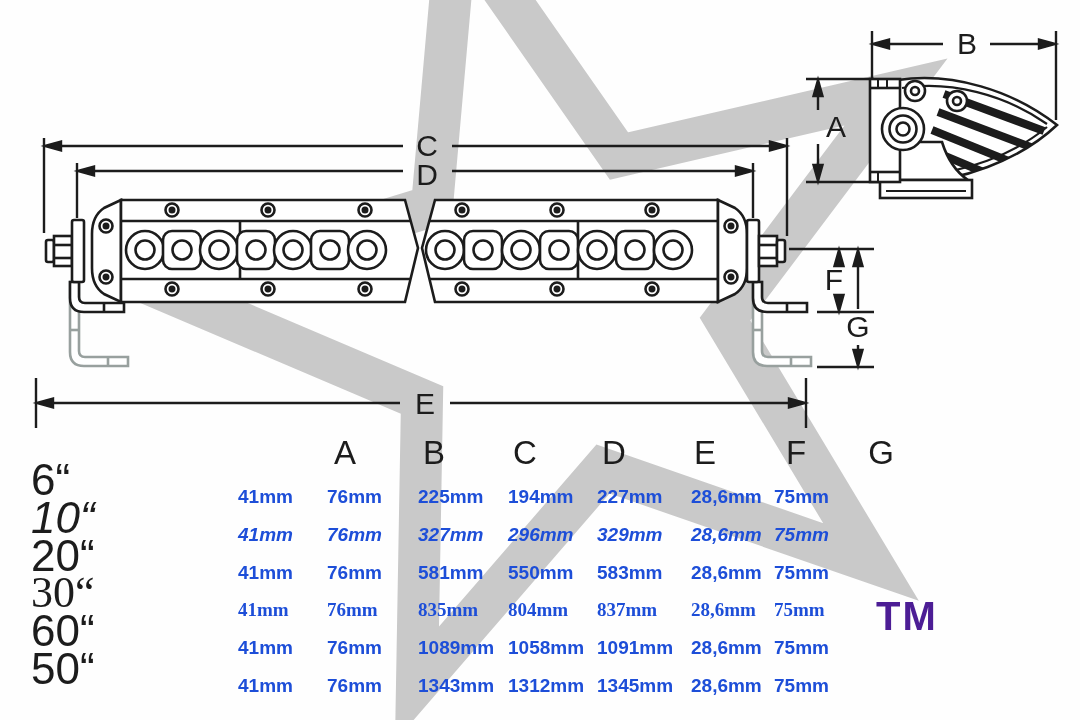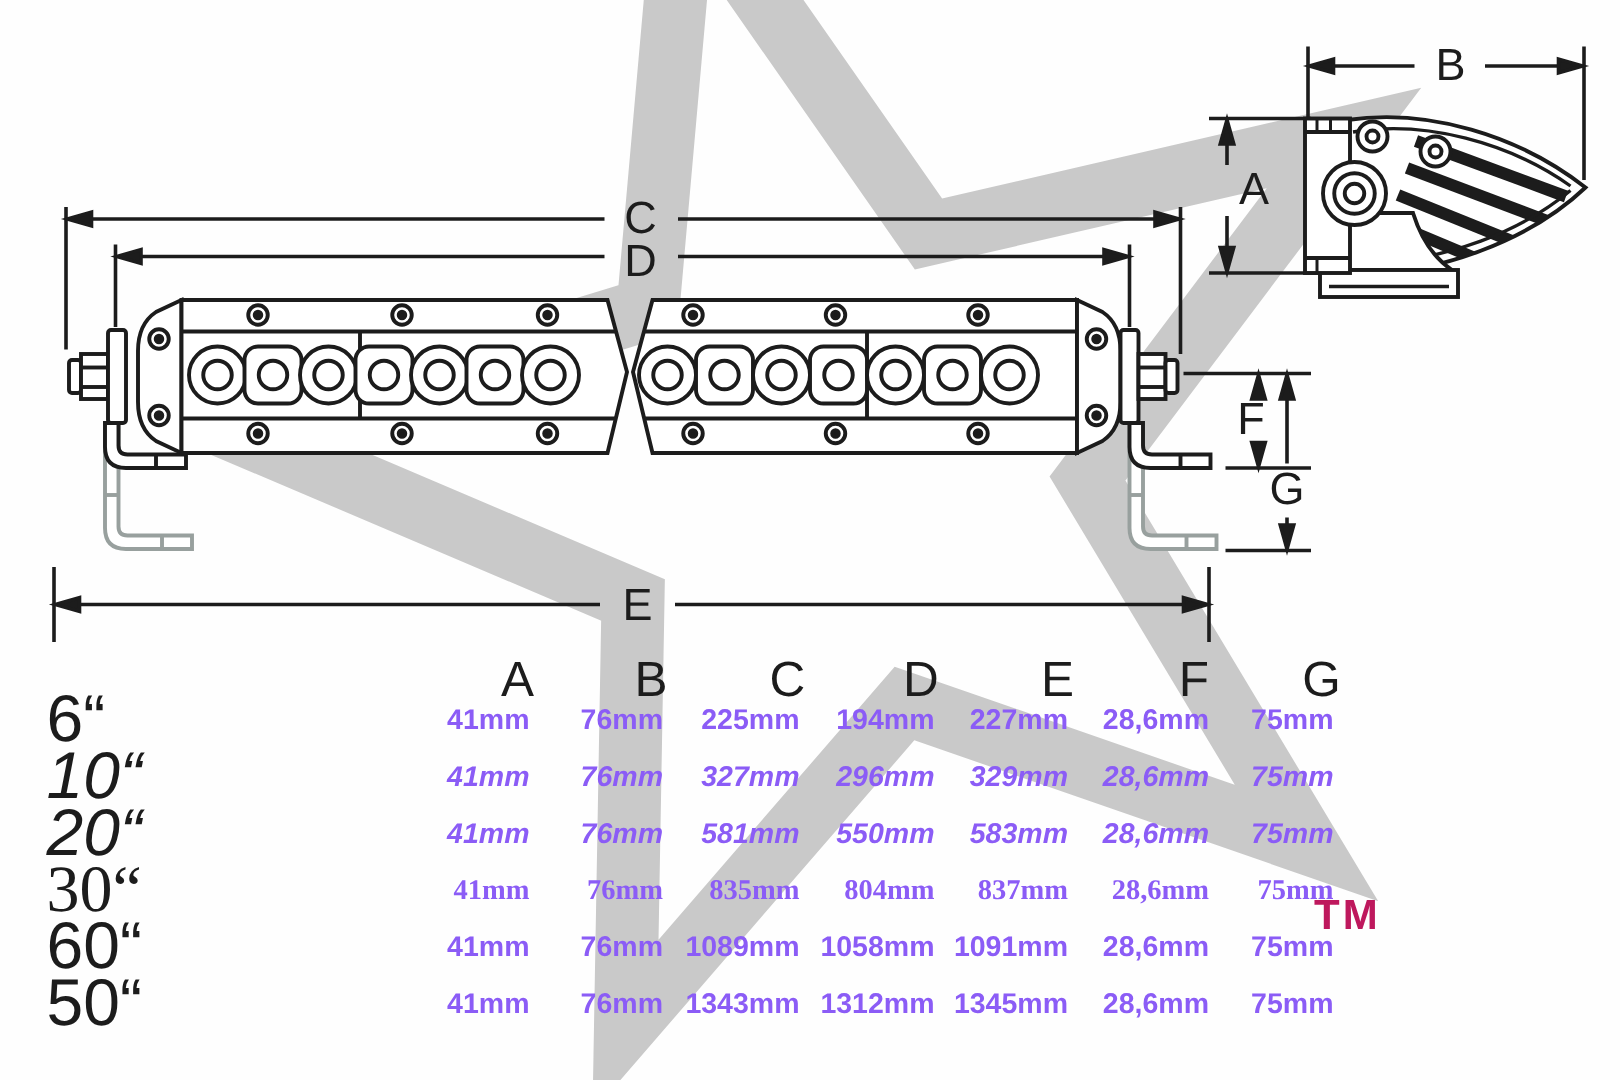--- a/index.html
+++ b/index.html
@@ -4,28 +4,28 @@
 <style>
   html,body{margin:0;padding:0;background:#ffffff;}
   .stage{position:relative;width:1080px;height:720px;background:#fefefe;overflow:hidden;
          font-family:"Liberation Sans", sans-serif;color:#1c1c1c;}
   .stage svg{position:absolute;left:0;top:0;}
   .dimlbl{position:absolute;width:44px;height:34px;line-height:34px;text-align:center;
           font-size:30px;color:#1c1c1c;}
   .hdr{position:absolute;top:436px;width:90px;height:34px;line-height:34px;text-align:center;
        font-size:33px;color:#1c1c1c;}
   .row{position:absolute;left:0;width:1080px;height:26px;}
-  .row .v{position:absolute;top:0;width:115px;text-align:right;font-weight:bold;
-          font-size:19px;line-height:25px;color:#8b5cf6;}
+  .row .v{position:absolute;top:16px;width:115px;font-weight:bold;
+          font-size:19px;line-height:25px;color:#1d4ed8;}
   .row .size{position:absolute;left:31px;top:-11px;font-size:44px;line-height:46px;
              font-weight:400;color:#1c1c1c;}
   .c0{left:238px}.c1{left:327px}.c2{left:418px}.c3{left:508px}
   .c4{left:597px}.c5{left:691px}.c6{left:774px}
-  .tm{position:absolute;left:876px;top:594px;font-size:28px;font-weight:bold;
-      color:#be185d;letter-spacing:2px;}
+  .tm{position:absolute;left:876px;top:594px;font-size:40px;font-weight:bold;
+      color:#4c1d95;letter-spacing:2px;}
 </style>
 </head>
 <body>
 
 <div class="stage">
 
 <svg width="1080" height="720" viewBox="0 0 1080 720">
   <defs>
     <clipPath id="clipRightSeg">
           <path d="M718,200 L435,200 L422,248 L435,302 L718,302 Z"></path>
@@ -294,21 +294,21 @@
     <div class="row" style="top:506px;font-style:italic;">
       <span class="size">10“</span>
       <span class="v c0">41mm</span>
       <span class="v c1">76mm</span>
       <span class="v c2">327mm</span>
       <span class="v c3">296mm</span>
       <span class="v c4">329mm</span>
       <span class="v c5">28,6mm</span>
       <span class="v c6">75mm</span>
     </div>
-    <div class="row" style="top:544px;font-style:italic;">
+    <div class="row" style="top:544px;">
       <span class="size">20“</span>
       <span class="v c0">41mm</span>
       <span class="v c1">76mm</span>
       <span class="v c2">581mm</span>
       <span class="v c3">550mm</span>
       <span class="v c4">583mm</span>
       <span class="v c5">28,6mm</span>
       <span class="v c6">75mm</span>
     </div>
     <div class="row" style="top:581px;font-family:Liberation Serif, serif;">

